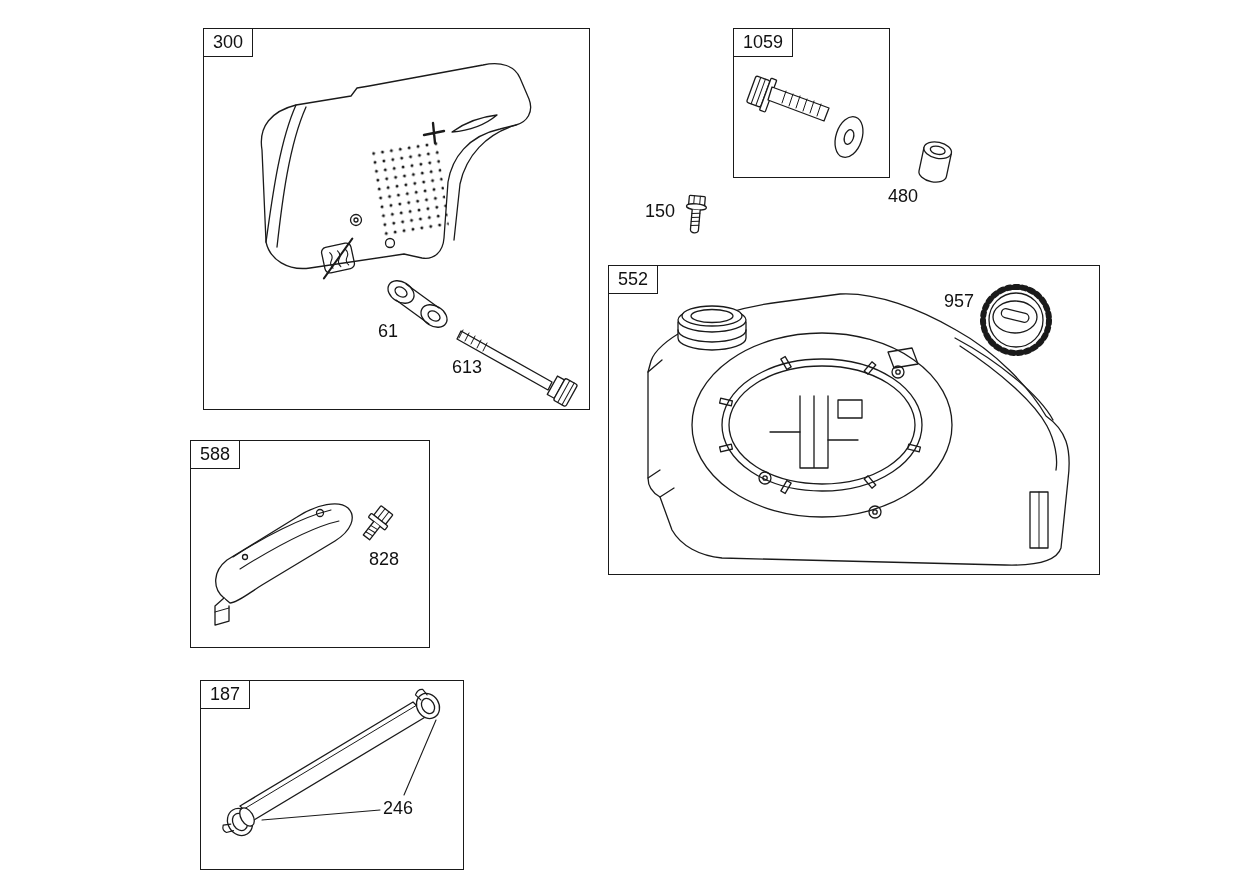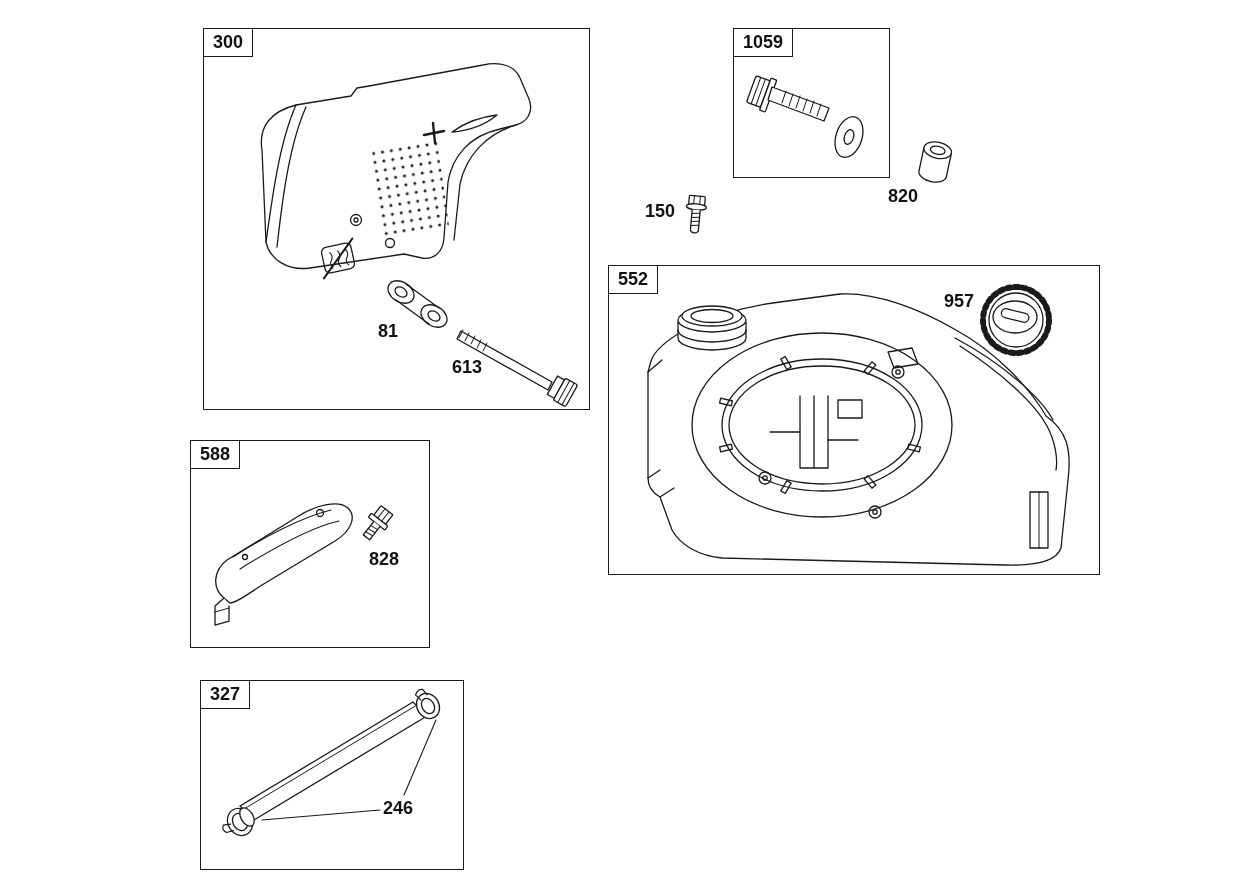--- a/index.html
+++ b/index.html
@@ -5,21 +5,21 @@
 <style>
   * { margin:0; padding:0; box-sizing:border-box; }
   html,body { width:1254px; height:884px; }
   body {
     background:#ffffff;
     font-family:"Liberation Sans", sans-serif;
     position:relative;
     overflow:hidden;
     color:#111;
   }
-  #canvas { position:absolute; left:0; top:0; width:1110px; height:884px;font-weight:bold; }
+  #canvas { position:absolute; left:0; top:0; width:1110px; height:884px; }
   #artwork { position:absolute; left:0; top:0; }
   .pbox {
     position:absolute;
     border:1.6px solid #1a1a1a;
     background:transparent;
   }
   .ptag {
     position:absolute;
     border:1.6px solid #1a1a1a;
     background:#ffffff;
@@ -204,23 +204,23 @@
   <div class="pbox" style="left:203px; top:28px;  width:387px; height:382px"></div>
   <div class="pbox" style="left:733px; top:28px;  width:157px; height:150px"></div>
   <div class="pbox" style="left:608px; top:265px; width:492px; height:310px"></div>
   <div class="pbox" style="left:190px; top:440px; width:240px; height:208px"></div>
   <div class="pbox" style="left:200px; top:680px; width:264px; height:190px"></div>
 
   <div class="ptag" style="left:203px; top:28px">300</div>
   <div class="ptag" style="left:733px; top:28px">1059</div>
   <div class="ptag" style="left:608px; top:265px">552</div>
   <div class="ptag" style="left:190px; top:440px">588</div>
-  <div class="ptag" style="left:200px; top:680px">327</div>
-
-  <div class="plabel" style="left:378px; top:322px">81</div>
+  <div class="ptag" style="left:200px; top:680px">187</div>
+
+  <div class="plabel" style="left:378px; top:322px">61</div>
   <div class="plabel" style="left:452px; top:358px">613</div>
-  <div class="plabel" style="left:888px; top:187px">820</div>
+  <div class="plabel" style="left:888px; top:187px">480</div>
   <div class="plabel" style="left:645px; top:202px">150</div>
   <div class="plabel" style="left:944px; top:292px">957</div>
   <div class="plabel" style="left:369px; top:550px">828</div>
   <div class="plabel" style="left:383px; top:799px">246</div>
 
 </div>
 
 </body></html>

